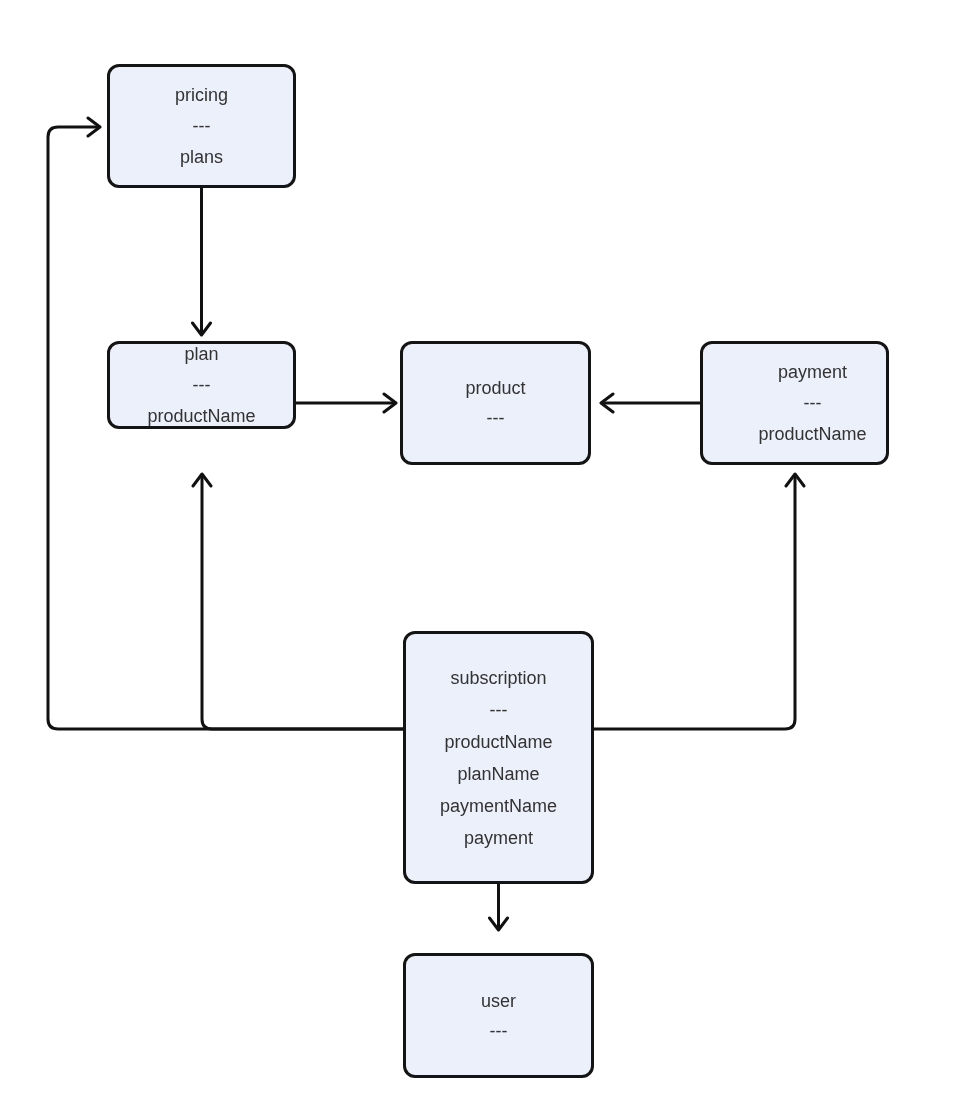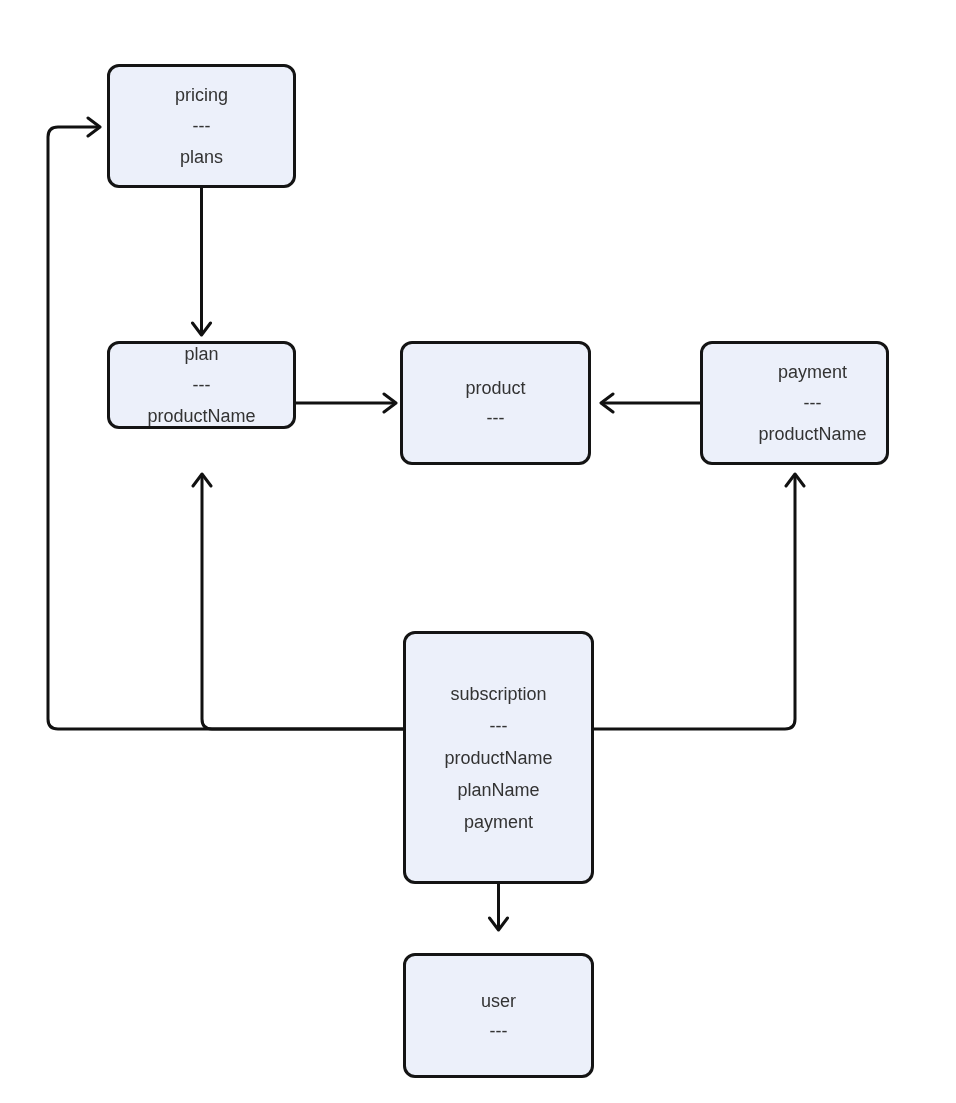--- a/index.html
+++ b/index.html
@@ -92,20 +92,21 @@
     <div class="line">payment</div>
     <div class="line">---</div>
     <div class="line">productName</div>
   </div>
 
   <div class="node lines-6" style="left:403px; top:603px; width:191px; height:253px;margin-top:28px;">
     <div class="line">subscription</div>
     <div class="line">---</div>
     <div class="line">productName</div>
     <div class="line">planName</div>
+    <div class="line">paymentName</div>
     <div class="line">payment</div>
   </div>
 
   <div class="node lines-2" style="left:403px; top:937px; width:191px; height:125px;margin-top:16px;">
     <div class="line">user</div>
     <div class="line">---</div>
   </div>
 
 </div>
 

